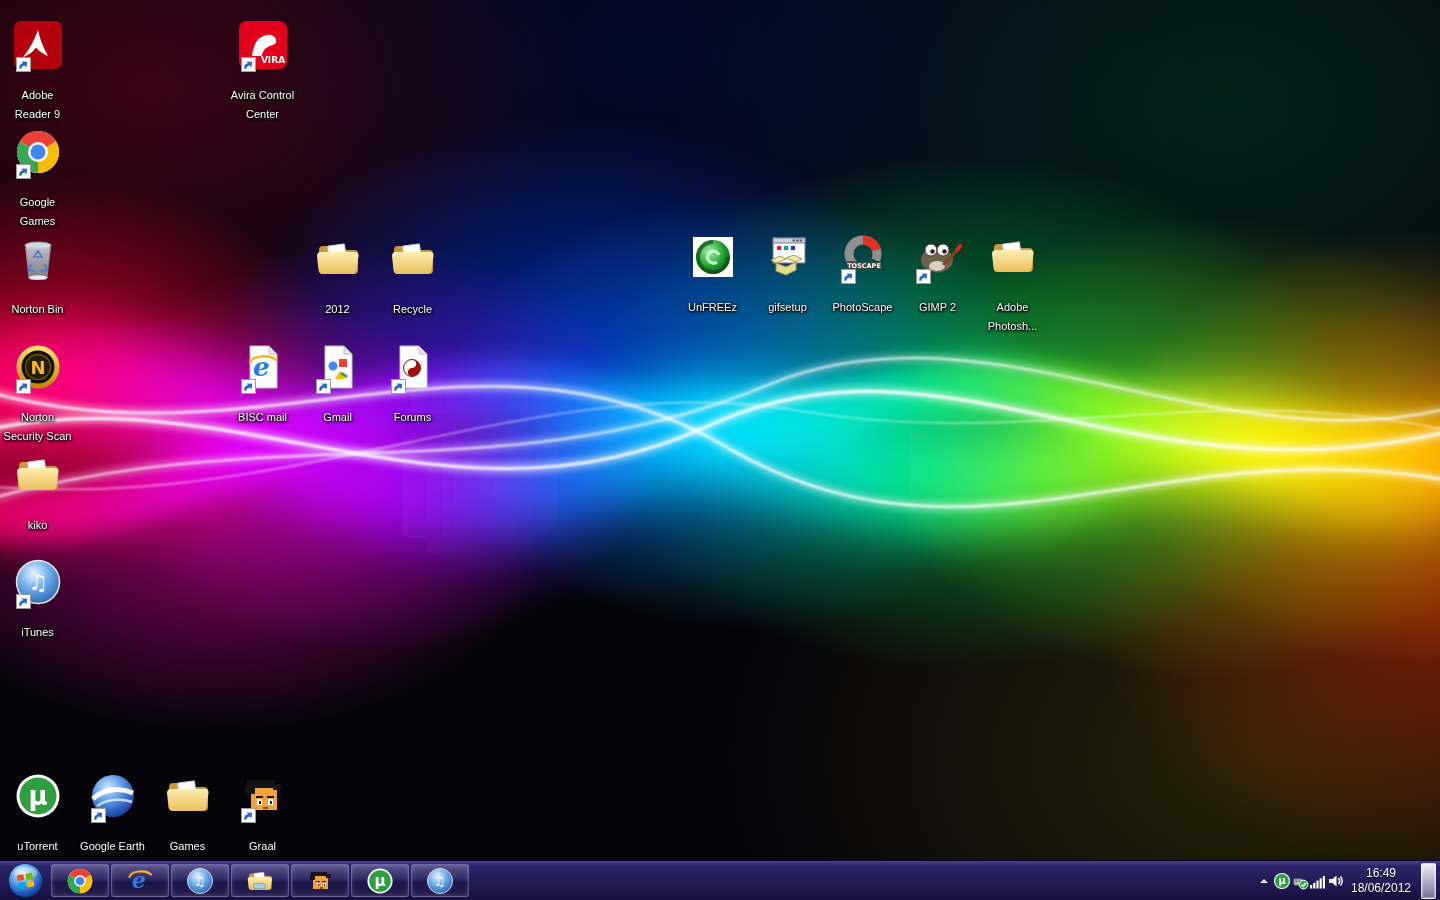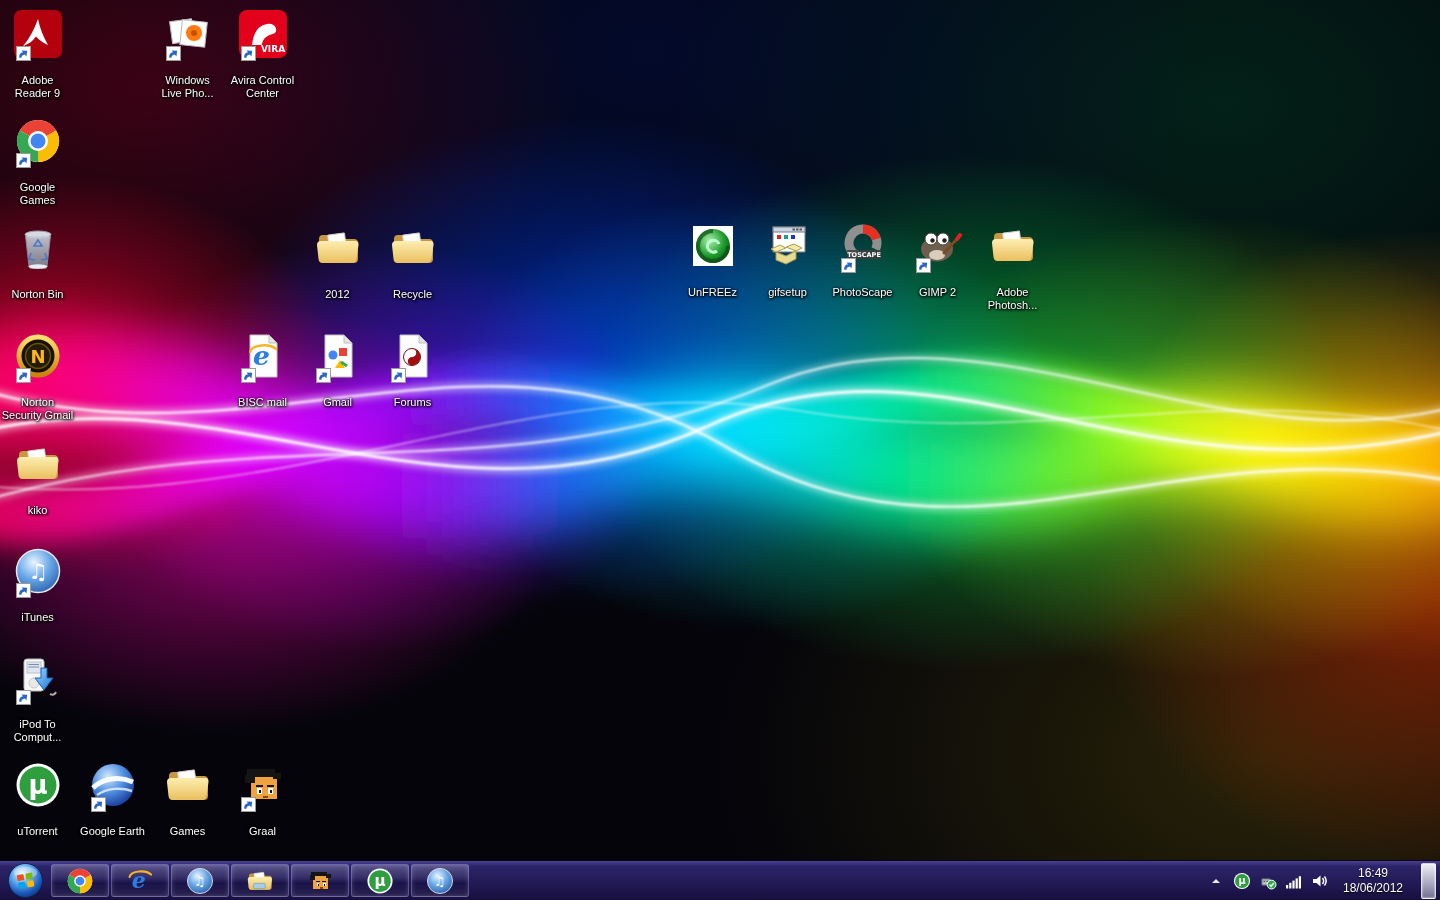--- a/index.html
+++ b/index.html
@@ -24,46 +24,46 @@
       radial-gradient(520px 420px at 101% 68%, rgba(255,40,0,.45), transparent 70%),
       radial-gradient(620px 420px at 10% 10%, rgba(115,0,30,.50), transparent 70%),
       radial-gradient(760px 520px at 45% 6%,  rgba(0,20,95,.38), transparent 72%),
       radial-gradient(760px 520px at 85% 12%, rgba(0,95,55,.32), transparent 72%),
       radial-gradient(760px 520px at 88% 88%, rgba(135,115,0,.28), transparent 72%),
       #04040a;
   }
   #ribbons{position:absolute;inset:0;width:100%;height:100%;mix-blend-mode:screen;}
   
   .dicon{position:absolute;width:75px;cursor:default;}
-  .art{width:50px;height:50px;margin:4px auto;position:relative;}
+  .art{width:50px;height:50px;margin:15px auto;position:relative;}
   .art svg.main{width:48px;height:48px;display:block;margin:0 auto;}
   .sc{position:absolute;left:3px;bottom:-1px;width:15px;height:15px;}
   .lbl{
-    margin-top:14px;font-size:11px;line-height:13px;color:#fff;text-align:center;
+    margin-top:14px;font-size:11px;line-height:19px;color:#fff;text-align:center;
     white-space:pre-line;
     text-shadow:0 1px 2px #000,0 0 3px #000,1px 1px 3px rgba(0,0,0,.9);
   }
   
   #taskbar{
     position:absolute;left:0;bottom:0;width:1440px;height:40px;box-sizing:border-box;
     background:linear-gradient(#4a4090,#2c2468 14%,#221a55 58%,#170f3d 100%);
     border-top:1px solid #0a0622;
     display:flex;align-items:center;
   }
   #start-button{width:50px;height:39px;display:flex;align-items:center;justify-content:center;}
   #start-button svg{width:37px;height:37px;}
   .tb-btn{
     width:58px;height:33px;margin:0 1px;box-sizing:border-box;
     border:1px solid rgba(160,160,230,.45);border-radius:3px;
     background:linear-gradient(rgba(255,255,255,.22),rgba(255,255,255,.07) 42%,rgba(8,4,40,.28) 58%,rgba(255,255,255,.06));
     box-shadow:inset 0 0 5px rgba(255,255,255,.18);
     display:flex;align-items:center;justify-content:center;
   }
   .tb-btn svg{width:28px;height:28px;}
-  #tray{margin-left:auto;display:flex;align-items:center;gap:8px;padding-right:3px;}
+  #tray{margin-left:auto;display:flex;align-items:center;gap:0;padding-right:3px;}
   .tray-ico{width:18px;height:18px;display:flex;align-items:center;justify-content:center;}
   .tray-ico svg{width:18px;height:18px;}
   #clock{
     color:#fff;font-size:12px;line-height:15px;text-align:center;
     text-shadow:0 1px 1px #000;margin:0 8px 0 4px;min-width:64px;
   }
   #show-desktop{
     width:13px;height:34px;margin-right:1px;border-radius:2px;
     border:1px solid rgba(255,255,255,.65);
     background:linear-gradient(rgba(255,255,255,.92),rgba(190,190,210,.55));
@@ -211,39 +211,20 @@
           <rect width="48" height="48" rx="7" fill="#b3010e"></rect>
           <path d="M24 9 c-4 11 -9 20 -15 27 c6-2 10-5 13-9.5 c3 3.5 7 6.5 12 8.5 c-5-8.5 -8-17 -10-26 z" fill="#fff"></path>
         </svg>
       <svg class="sc">
           <use href="#sym-arrow"></use>
         </svg>
     </div>
     <div class="lbl">Adobe
 Reader 9</div>
   </div>
-  <div class="dicon" style="left:150px;top:6px">
-    <div class="art">
-      <svg class="main" viewBox="0 0 48 48">
-          <g transform="rotate(-8 19 21)">
-            <rect x="7" y="10" width="22" height="22" fill="#fff" stroke="#bbb"></rect>
-          </g>
-          <g transform="rotate(6 30 24)">
-            <rect x="17" y="11" width="25" height="25" fill="#fff" stroke="#bbb"></rect>
-          </g>
-          <circle cx="30" cy="23" r="8" fill="#ff7b12"></circle>
-          <circle cx="30" cy="23" r="3" fill="#c94f00"></circle>
-        </svg>
-      <svg class="sc">
-          <use href="#sym-arrow"></use>
-        </svg>
-    </div>
-    <div class="lbl">Windows
-Live Pho...</div>
-  </div>
   <div class="dicon" style="left:225px;top:6px">
     <div class="art">
       <svg class="main" viewBox="0 0 48 48">
           <rect width="48" height="48" rx="8" fill="#e2001a"></rect>
           <path d="M13 35 q2-19 15-21 q7-1 9 4.5 q1 4.5-3.5 5.5 q-9 2-11 11 z" fill="#fff"></path>
           <text x="34" y="42" font-size="9" font-weight="bold" fill="#fff" text-anchor="middle" font-family="DejaVu Sans">VIRA</text>
         </svg>
       <svg class="sc">
           <use href="#sym-arrow"></use>
         </svg>
@@ -368,21 +349,21 @@
       <svg class="main" viewBox="0 0 48 48">
           <circle cx="24" cy="24" r="19" fill="#151000" stroke="url(#gGold)" stroke-width="5"></circle>
           <circle cx="24" cy="24" r="12.5" fill="#241c00" stroke="#6b5200" stroke-width="1.5"></circle>
           <text x="24" y="31" font-size="18" font-weight="bold" fill="#ffb61e" text-anchor="middle" font-family="DejaVu Sans">N</text>
         </svg>
       <svg class="sc">
           <use href="#sym-arrow"></use>
         </svg>
     </div>
     <div class="lbl">Norton
-Security Gmail</div>
+Security Scan</div>
   </div>
   <div class="dicon" style="left:225px;top:328px">
     <div class="art">
       <svg class="main" viewBox="0 0 48 48">
           <use href="#sym-page"></use>
           <g transform="translate(7,8) scale(0.7)">
             <use href="#sym-ie"></use>
           </g>
         </svg>
       <svg class="sc">
@@ -433,38 +414,20 @@
   <div class="dicon" style="left:0px;top:543px">
     <div class="art">
       <svg class="main" viewBox="0 0 48 48">
           <use href="#sym-itunes"></use>
         </svg>
       <svg class="sc">
           <use href="#sym-arrow"></use>
         </svg>
     </div>
     <div class="lbl">iTunes</div>
-  </div>
-  <div class="dicon" style="left:0px;top:650px">
-    <div class="art">
-      <svg class="main" viewBox="0 0 48 48">
-          <rect x="10" y="5" width="20" height="32" rx="3" fill="#f7f7f7" stroke="#b8b8b8"></rect>
-          <rect x="13" y="8" width="14" height="11" fill="#dde6ee" stroke="#b8c2cc"></rect>
-          <line x1="14.5" y1="10.5" x2="25" y2="10.5" stroke="#88a" stroke-width="1"></line>
-          <line x1="14.5" y1="13" x2="25" y2="13" stroke="#88a" stroke-width="1"></line>
-          <circle cx="20" cy="29" r="5" fill="#e8e8e8" stroke="#c8c8c8"></circle>
-          <path d="M33 14 v10 h6 l-9 12 -9-12 h6 v-10 z" fill="url(#gQT)" stroke="#1563b8"></path>
-          <path d="M36 40 q4 2 6-2" stroke="#aaa" fill="none" stroke-width="2"></path>
-        </svg>
-      <svg class="sc">
-          <use href="#sym-arrow"></use>
-        </svg>
-    </div>
-    <div class="lbl">iPod To
-Comput...</div>
   </div>
 
   <div class="dicon" style="left:0px;top:757px">
     <div class="art">
         <svg class="main" viewBox="0 0 48 48">
           <use href="#sym-utorrent"></use>
         </svg>
       </div>
     <div class="lbl">uTorrent</div>
   </div>

